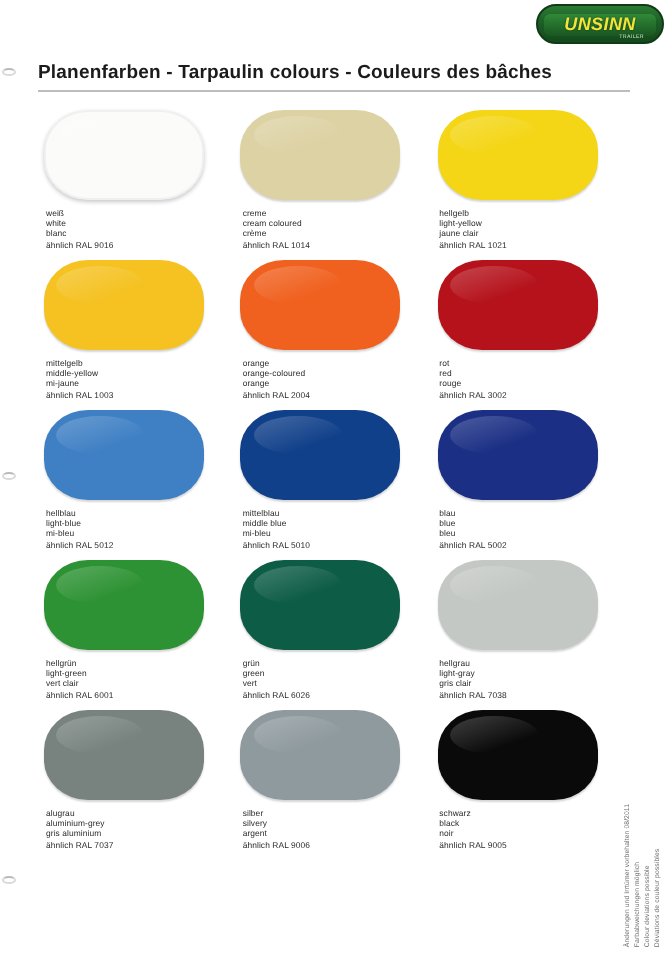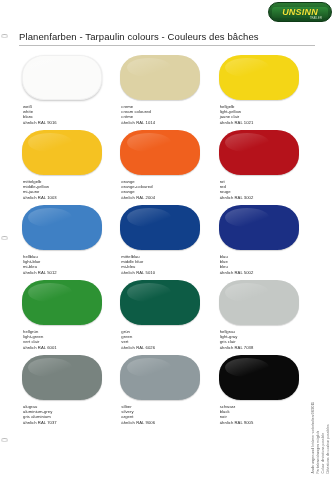--- a/index.html
+++ b/index.html
@@ -89,21 +89,21 @@
 
   
   #title-bar {
     position: absolute;
     left: 19px;
     top: 31px;
     width: 296px;
   }
   #title-text {
     font-size: 9.5px;
-    font-weight: normal;
+    font-weight: bold;
     color: #1b1b1b;
     letter-spacing: .1px;
     white-space: nowrap;
   }
   #title-rule {
     margin-top: 3px;
     height: 1px;
     background: #bdbdbd;
   }
 

